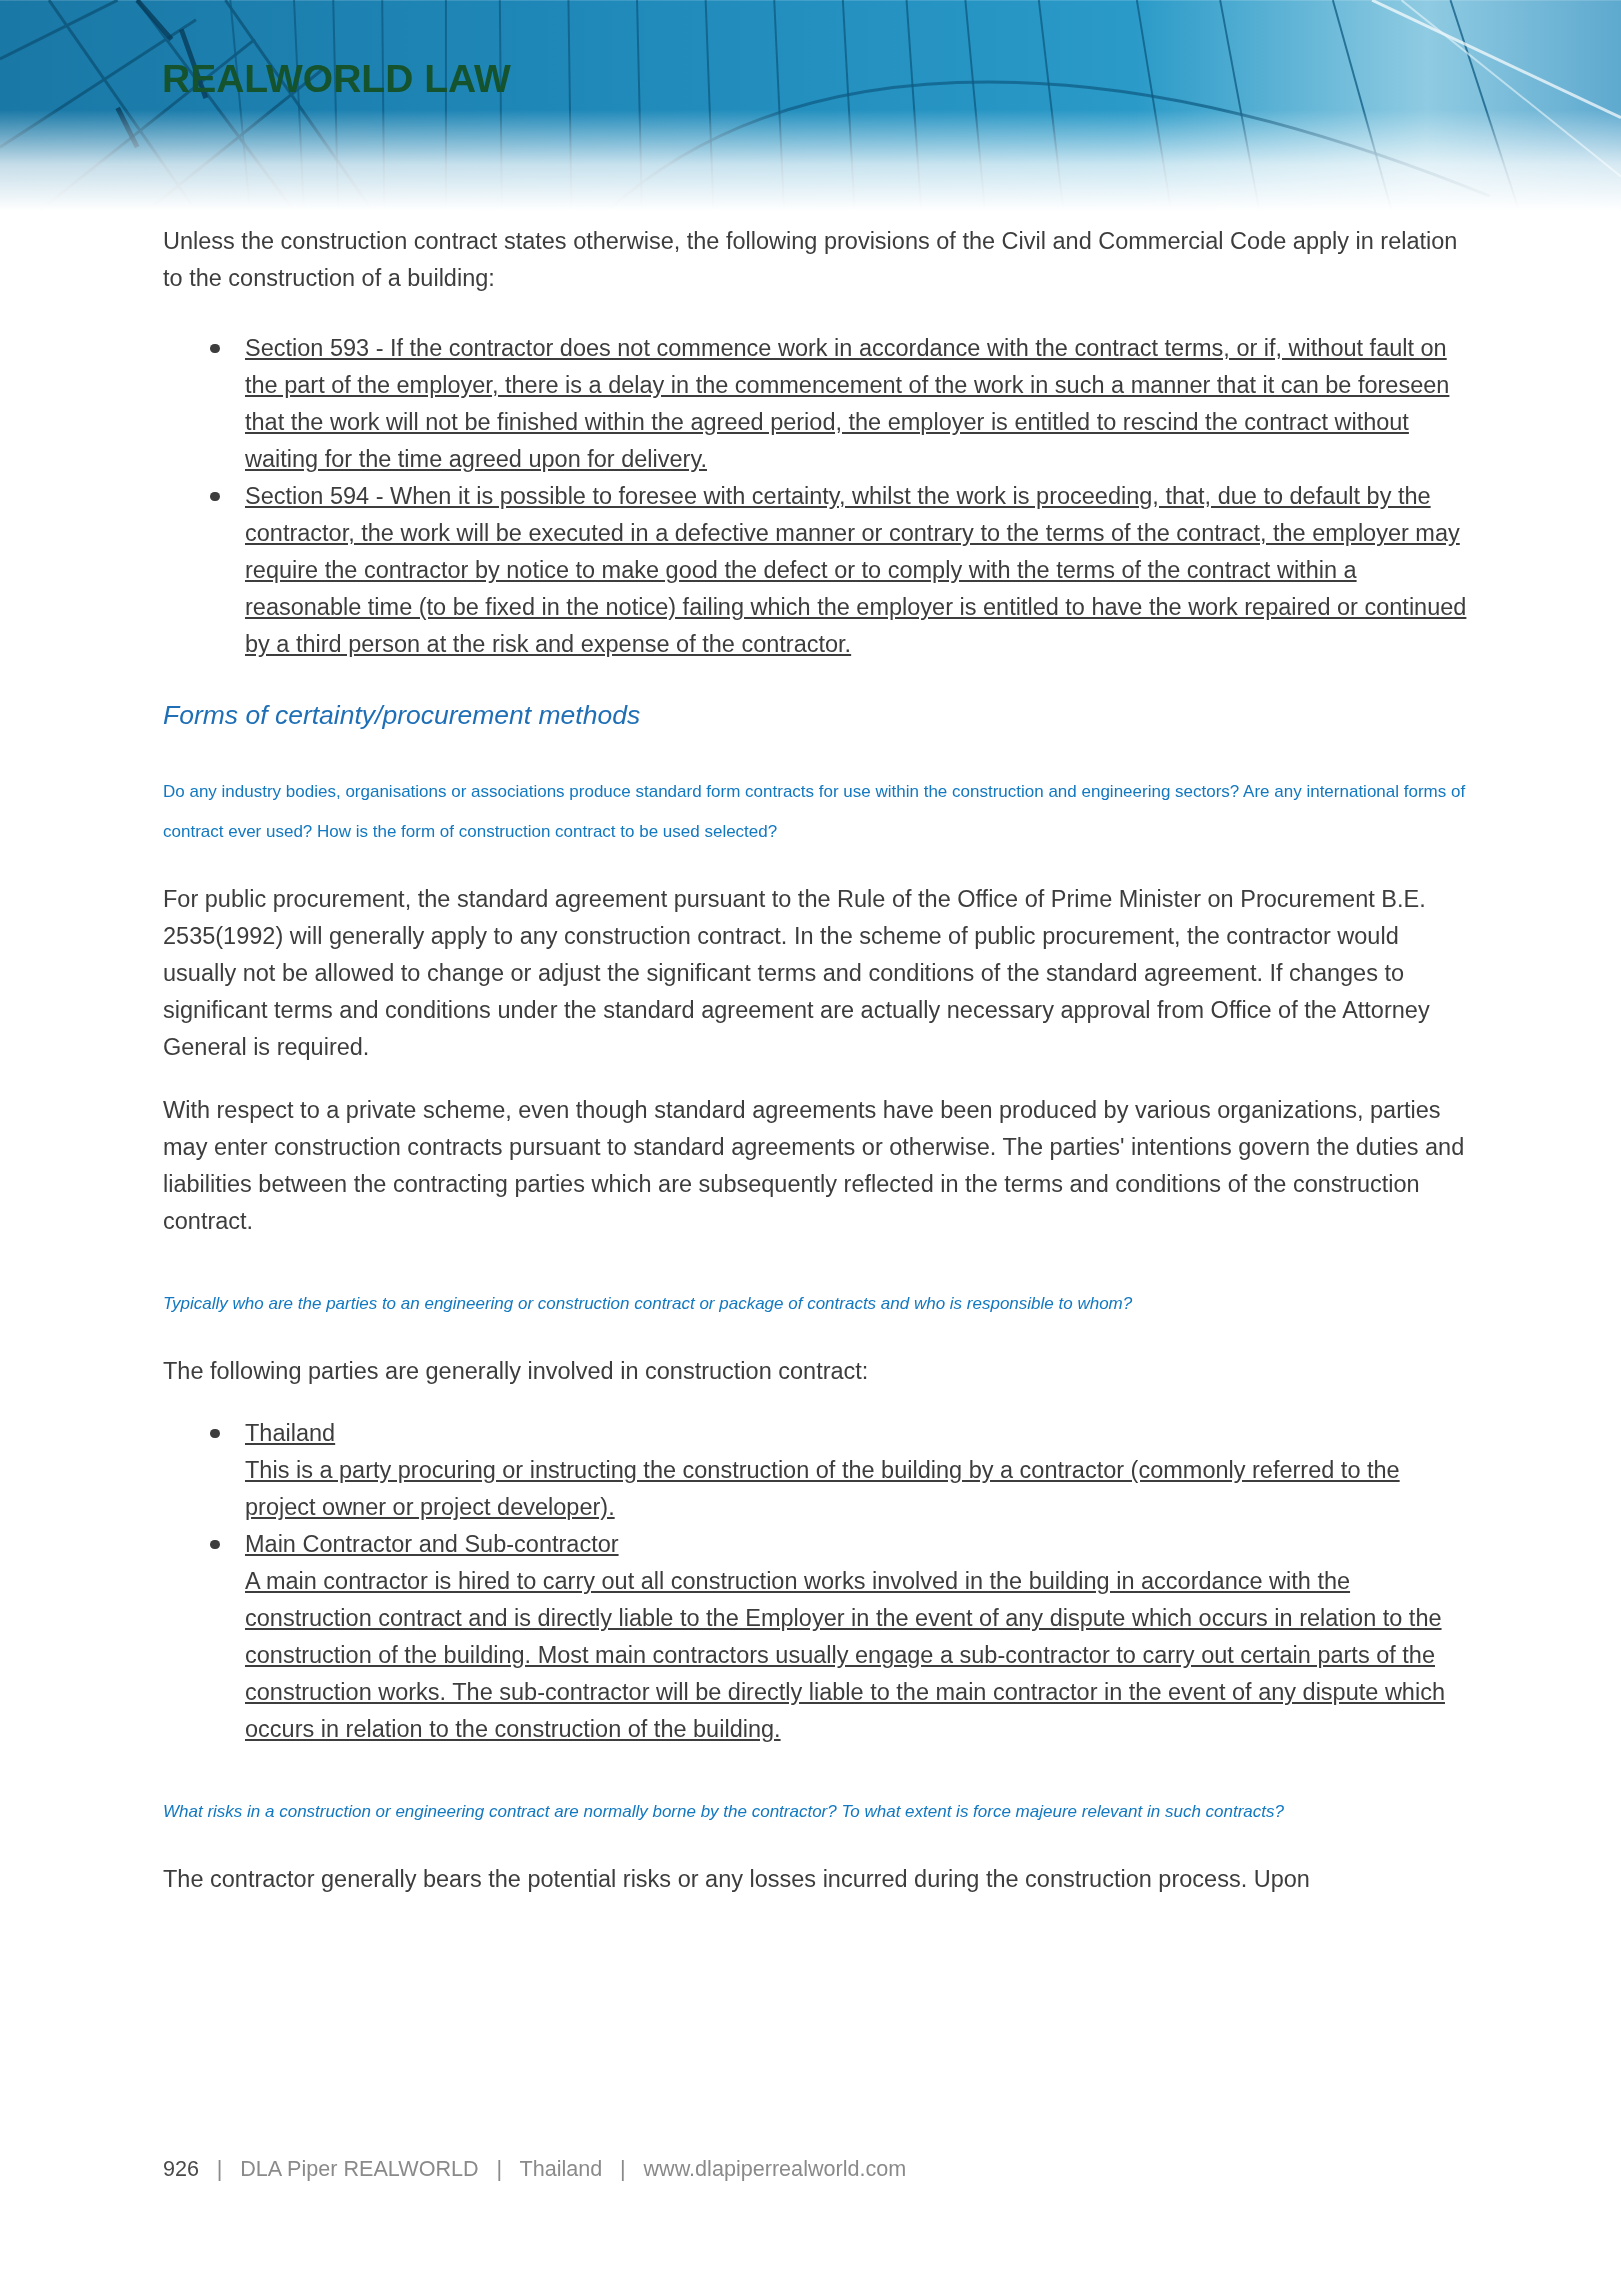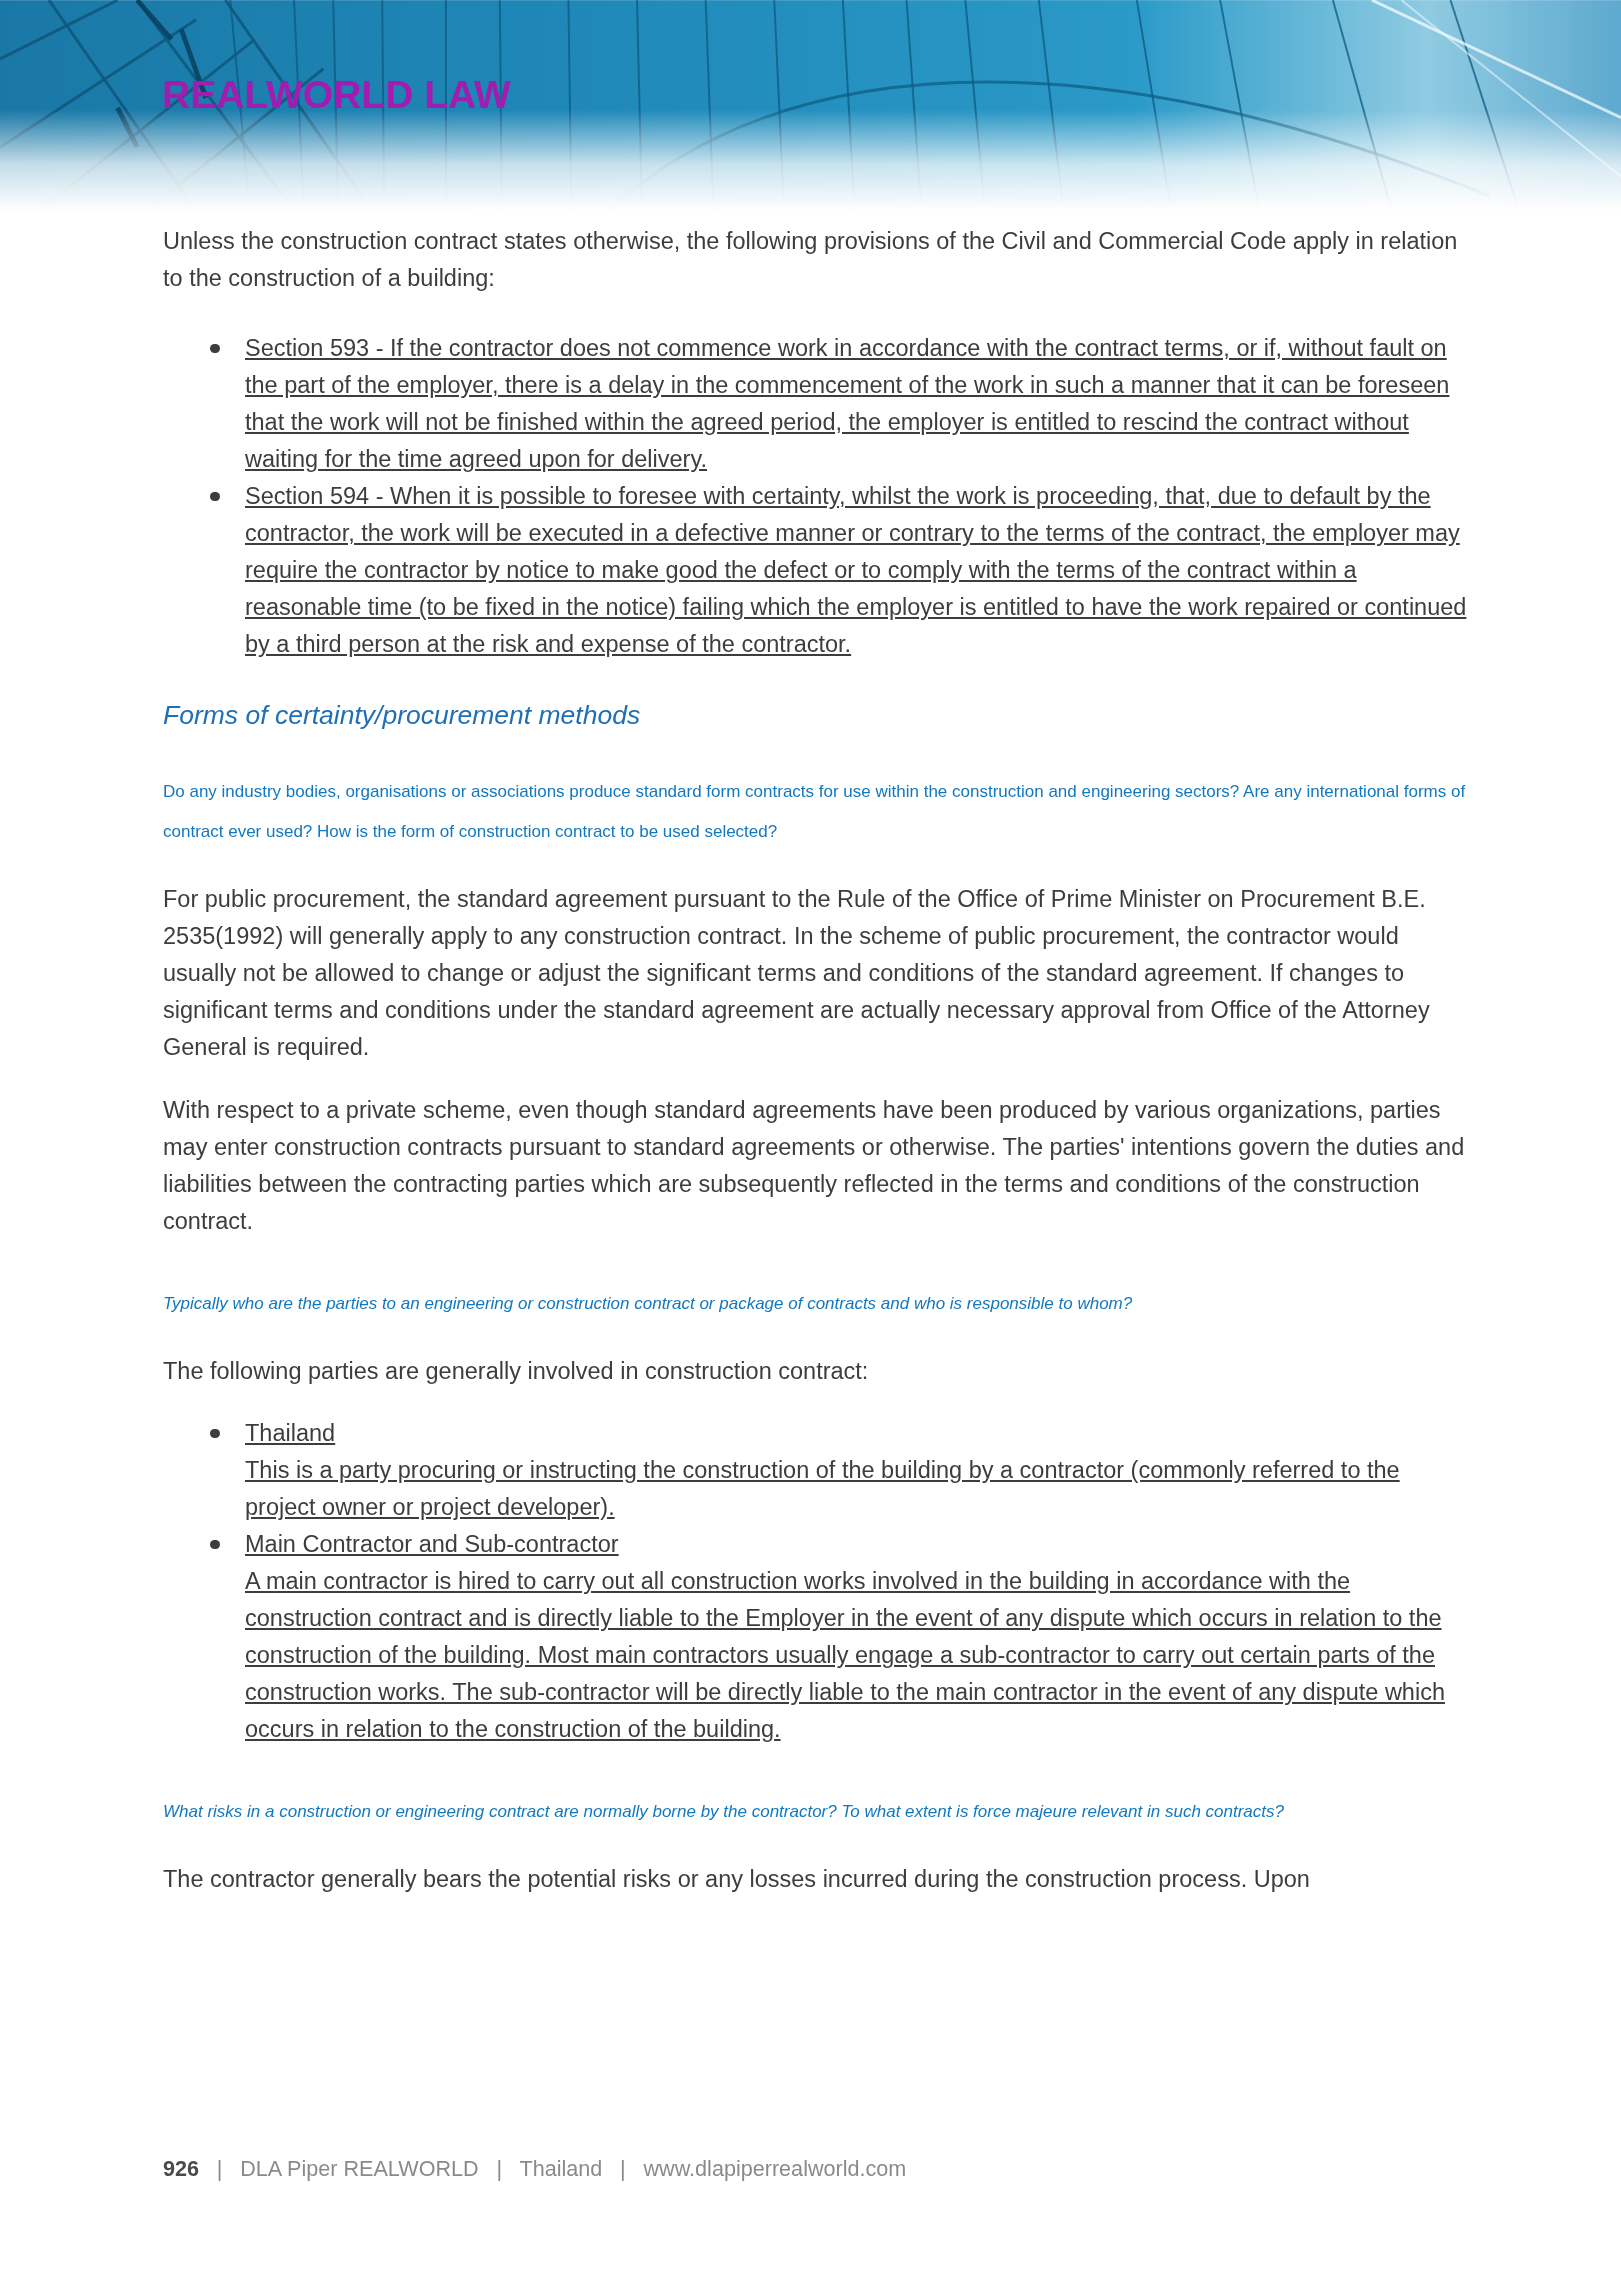--- a/index.html
+++ b/index.html
@@ -4,39 +4,39 @@
 <style>
   html, body { margin: 0; padding: 0; background: #ffffff; }
   body { width: 1621px; height: 2293px; position: relative; overflow: hidden;
          font-family: "Liberation Sans", sans-serif; color: #3d3d3d; }
 
   
   .banner { position: absolute; left: 0; top: 0; width: 1621px; height: 211px; overflow: hidden; }
   .banner svg { position: absolute; left: 0; top: 0; }
   .banner-fade { position: absolute; left: 0; top: 0; width: 100%; height: 100%;
      background: linear-gradient(to bottom, rgba(255,255,255,0) 0%, rgba(255,255,255,0) 52%, rgba(255,255,255,0.75) 78%, #ffffff 100%); }
-  .banner-title { position: absolute; left: 162px; top: 73px; color: #a21caf;
+  .banner-title { position: absolute; left: 162px; top: 57px; color: #14532d;
      font-family: "Liberation Sans", sans-serif; font-weight: bold; font-size: 39px; letter-spacing: 0px; }
 
   .content { position: absolute; left: 163px; top: 223px; width: 1313px; }
   p { margin: 0; font-size: 23.5px; line-height: 37px; }
   .intro { margin-bottom: 33px; }
   ul.bullets { list-style: none; margin: 0; padding: 0 0 0 82px; text-decoration: underline; }
   ul.bullets li { position: relative; font-size: 23.5px; line-height: 37px; }
   ul.bullets li .dot { position: absolute; left: -35px; top: 13.7px; width: 9.8px; height: 9.8px;
      border-radius: 50%; background: #3d3d3d; }
   .subhead { color: #1f6fb6; font-style: italic; font-size: 26.5px; line-height: 39px; margin-top: 33px; margin-bottom: 37px; }
   .question { color: #1278c0; font-size: 17px; line-height: 40px; margin-bottom: 29px; }
   .para { margin-bottom: 25.5px; }
   .q2 { margin-top: 44px; font-style: italic; }
   .following { margin-bottom: 25.5px; }
   .item-title { display: block; }
 
   .footer { position: absolute; left: 163px; top: 2156px; font-size: 21.6px; color: #8a8a8a; white-space: nowrap; }
-  .footer .pg { color: #4a4a4a; font-weight: bold; }
+  .footer .pg { color: #4a4a4a; font-weight: normal; }
   .footer .sep { color: #8a8a8a; margin: 0 11.8px; }
 </style>
 </head>
 <body>
 
 <div class="banner">
   <svg width="1621" height="211" viewBox="0 0 1654 215">
     <defs>
       <linearGradient id="sky" x1="0" y1="0" x2="1" y2="0">
         <stop offset="0" stop-color="#1a78a6"></stop>

